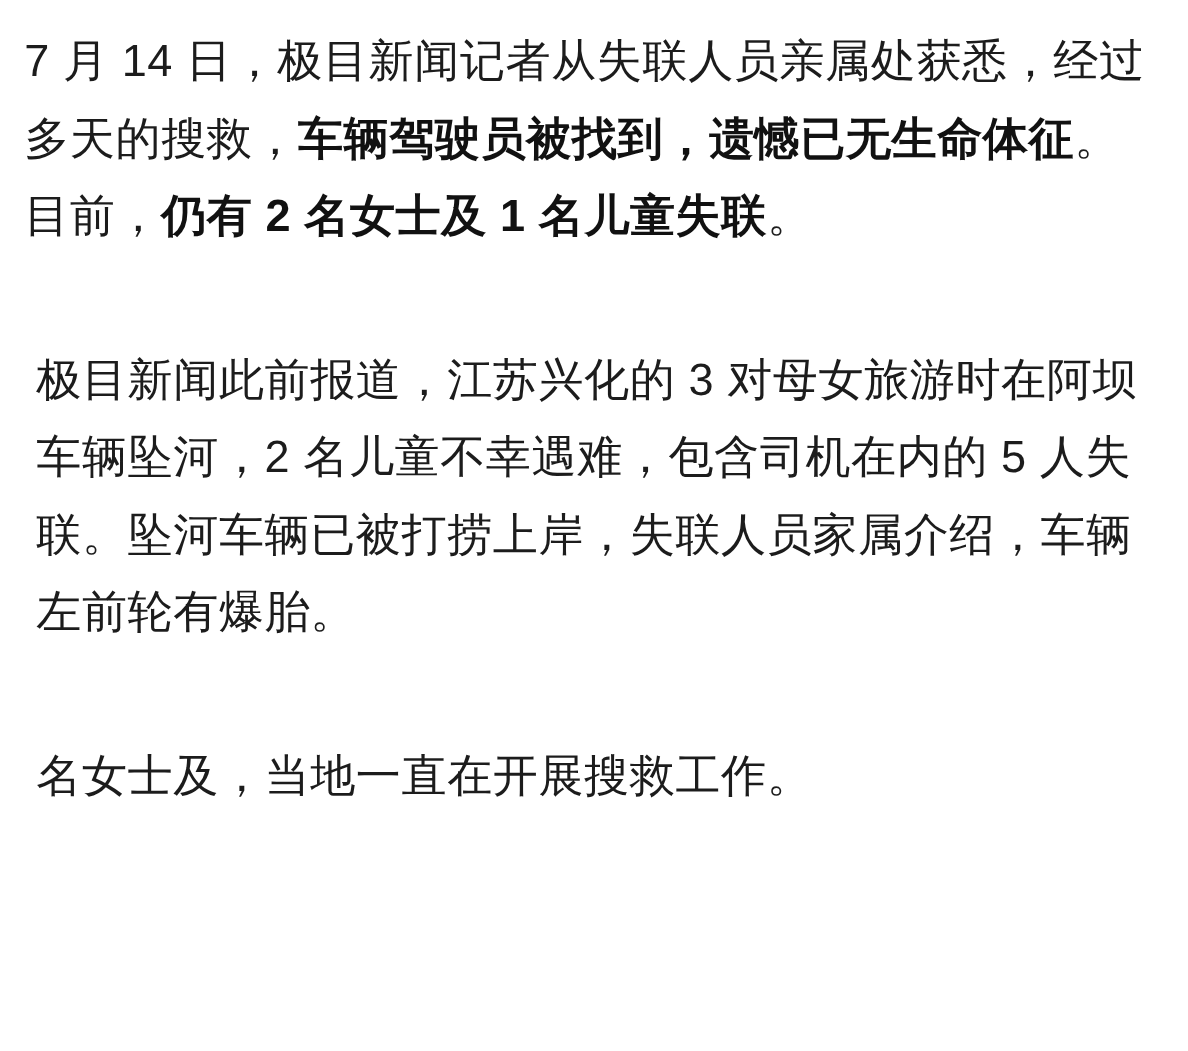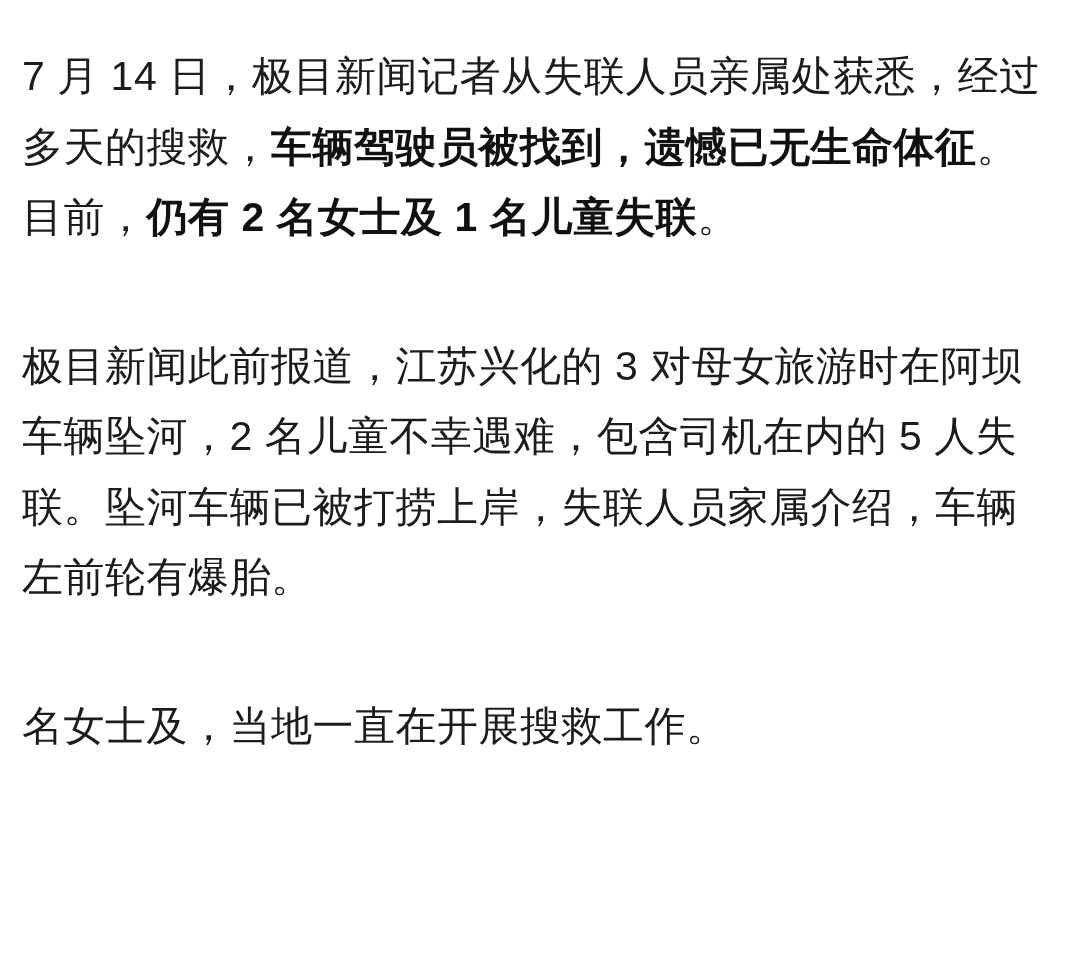--- a/index.html
+++ b/index.html
@@ -10,36 +10,37 @@
   body {
     width: 1080px;
     height: 955px;
     font-family: "Liberation Sans", "DejaVu Sans", sans-serif;
     color: #1a1a1a;
     overflow: hidden;
   }
   .article {
     box-sizing: border-box;
     width: 1080px;
-    padding: 41px 22px 0 22px;
+    padding: 20px 22px 0 22px;
   }
   .para {
     font-size: 41px;
     line-height: 1.72;
     letter-spacing: 0.5px;
     text-align: left;
     color: #1c1c1c;
     margin: 0;
     font-weight: 400;
   }
   .para + .para {
     margin-top: 42px;
   }
   .para.gap-large {
     margin-top: 78px;
+    margin-left: 11px;
   }
   .bold {
     font-weight: 700;
     color: #111111;
   }
 </style>
 </head>
 <body>
 
 <div class="article">

